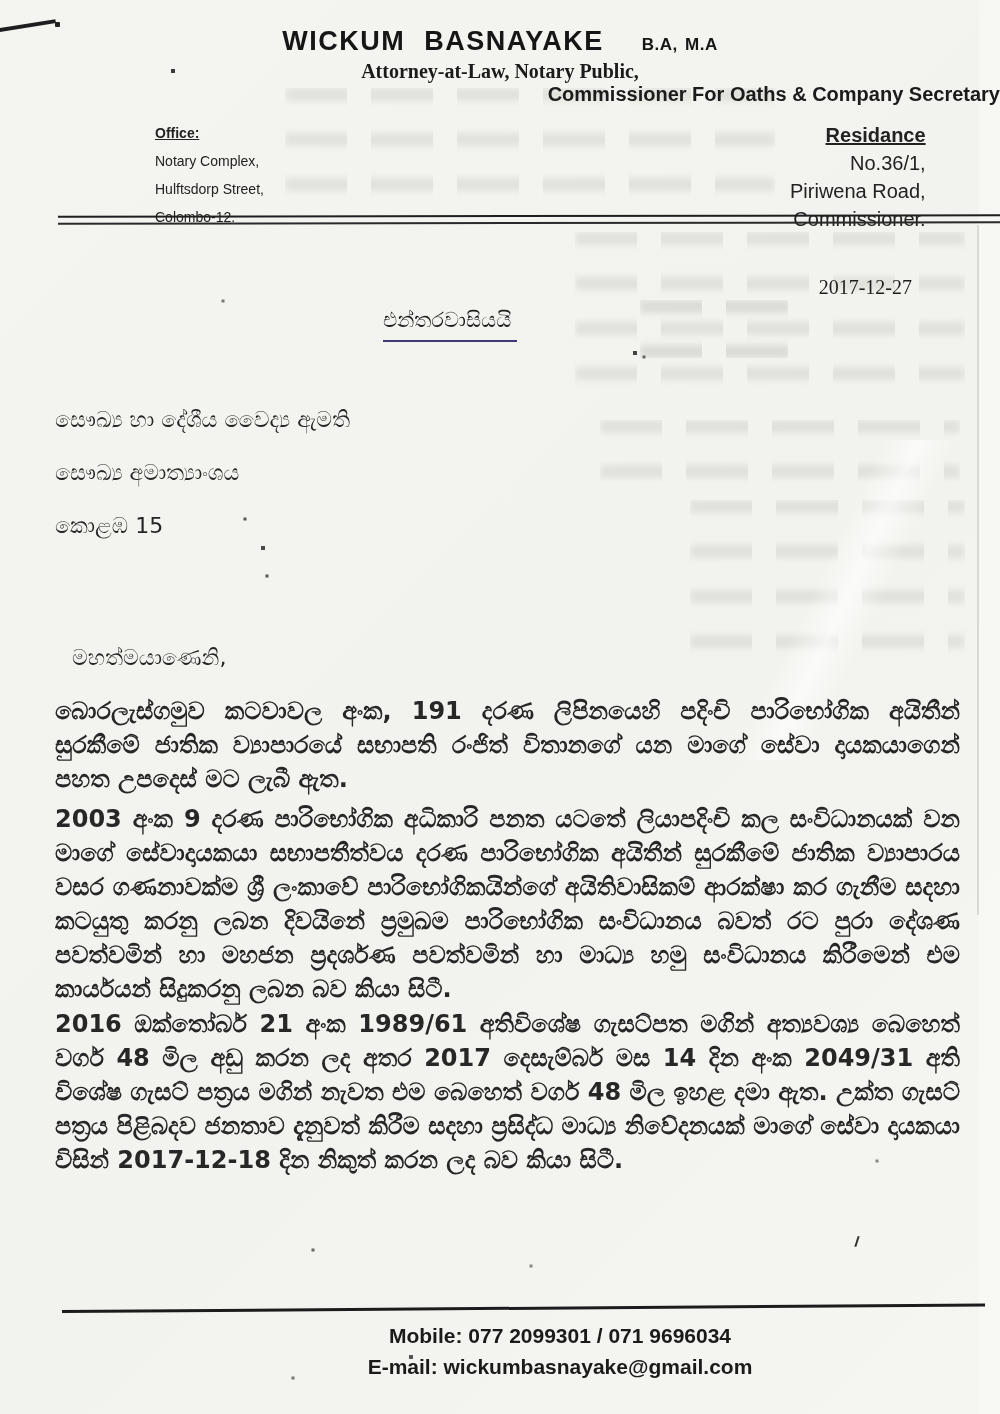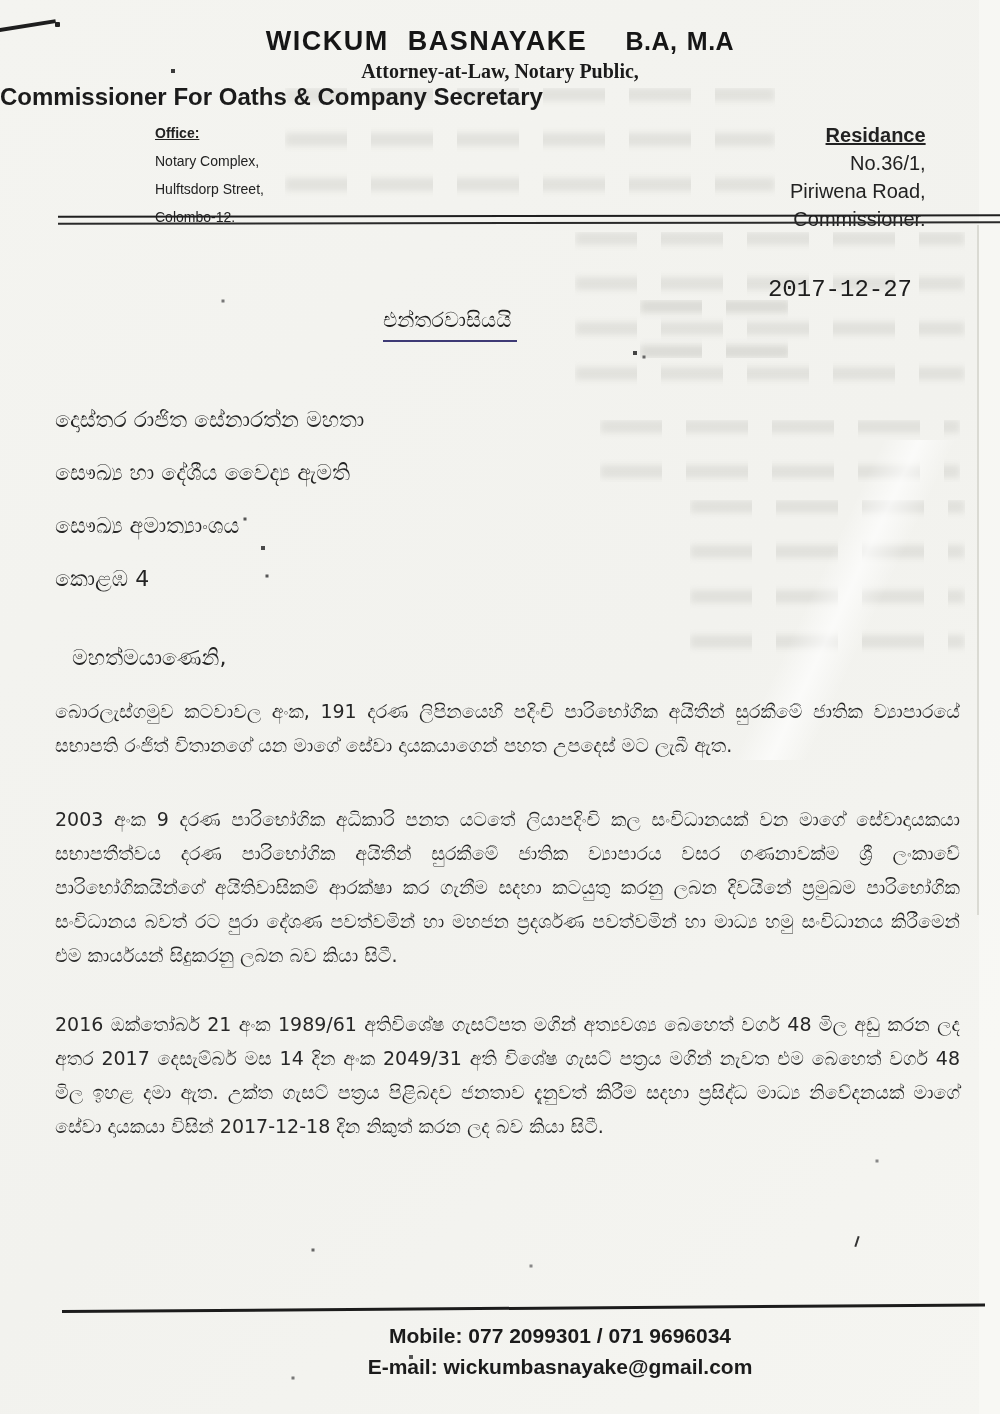--- a/index.html
+++ b/index.html
@@ -11,56 +11,56 @@
     overflow:hidden;
     font-family:"Liberation Sans", sans-serif;
     color:#1e1e1e;
   }
   
   .lh-name{
     position:absolute;top:26px;left:0;width:100%;
     text-align:center;font-weight:700;font-size:27px;
     letter-spacing:1.5px;word-spacing:10px;color:#161616;
   }
-  .lh-name .creds{font-size:25px;letter-spacing:.5px;word-spacing:2px;}
+  .lh-name .creds{font-size:17px;letter-spacing:.5px;word-spacing:2px;}
   .lh-sub1{position:absolute;top:60px;left:0;width:100%;text-align:center;
     font-weight:700;font-size:20px;color:#1b1b1b;font-family:Liberation Serif, serif;}
-  .lh-sub2{position:absolute;top:83px;left:0;width:100%;text-align:left;
-    font-weight:700;font-size:24px;color:#1b1b1b;}
+  .lh-sub2{position:absolute;top:83px;left:0;width:100%;text-align:right;
+    font-weight:700;font-size:20px;color:#1b1b1b;}
   
   .office{position:absolute;left:155px;top:119px;font-size:14px;line-height:28px;color:#222;}
   .residence{position:absolute;left:790px;top:121px;font-size:20px;line-height:28px;color:#222;text-align:right;}
   .addr-label{font-weight:700;text-decoration:underline;}
   
   .header-rule{
     position:absolute;left:58px;right:0;top:215px;height:5px;
     border-top:2.5px solid #1f1f1f;border-bottom:2px solid #2a2a2a;
     transform:rotate(-0.08deg);
   }
   .footer-rule{
     position:absolute;left:62px;top:1310px;width:923px;height:2.5px;
     background:#1c1c1c;transform:rotate(-0.4deg);transform-origin:left center;
   }
   
   .date{position:absolute;top:276px;right:88px;
-    font-family:Liberation Mono, monospace;font-size:24px;color:#1d1d1d;}
+    font-family:Liberation Serif, serif;font-size:20px;color:#1d1d1d;}
   .subject{
     position:absolute;left:383px;top:308px;
     font-family:"DejaVu Sans", sans-serif;font-size:21px;color:#1c1c1c;
     padding:0 6px 8px 0;border-bottom:2.5px solid #3e3a75;
   }
   .recipient{position:absolute;left:55px;top:405px;
     font-family:"DejaVu Sans", sans-serif;font-size:22px;color:#242424;}
   .recipient p{margin:0 0 24px 0;line-height:29px;}
   .salutation{position:absolute;left:72px;top:645px;
     font-family:"DejaVu Sans", sans-serif;font-size:22px;color:#242424;}
   .para{
     position:absolute;left:55px;width:905px;
-    font-family:"DejaVu Sans", sans-serif;font-size:19px;line-height:34px;
-    text-align:justify;color:#272727;margin:0;
+    font-family:"DejaVu Sans", sans-serif;font-size:24px;line-height:34px;
+    text-align:justify;color:#272727;margin:0;font-weight:bold;
   }
   .para1{top:694px;} .para2{top:802px;} .para3{top:1007px;}
   
   .footer-text{position:absolute;top:1320px;left:60px;width:1000px;text-align:center;
     font-weight:700;font-size:21px;line-height:31px;color:#1b1b1b;}
   
   .ghost{
     position:absolute;
     background-image:repeating-linear-gradient(
       rgba(168,168,160,0.5) 0px, rgba(168,168,160,0.5) 13px,
@@ -138,24 +138,23 @@
     <div>Commissioner.</div>
   </div>
 
   <div class="header-rule"></div>
 
   <div class="date">2017-12-27</div>
 
   <div class="subject">එන්තරවාසියයි</div>
 
   <div class="recipient">
-    <p>දොස්තර රාජිත සේනාරත්න මහතා</p>
     <p>සෞඛ්‍ය හා දේශීය වෛද්‍ය ඇමති</p>
     <p>සෞඛ්‍ය අමාත්‍යාංශය</p>
-    <p>කොළඹ 4</p>
+    <p>කොළඹ 15</p>
   </div>
 
   <div class="salutation">මහත්මයාණෙනි,</div>
 
   <p class="para para1">බොරලැස්ගමුව කටවාවල අංක, 191 දරණ ලිපිනයෙහි පදිංචි පාරිභෝගික අයිතීන් සුරකීමේ ජාතික ව්‍යාපාරයේ සභාපති රංජිත් විතානගේ යන මාගේ සේවා දායකයාගෙන් පහත උපදෙස් මට ලැබී ඇත.</p>
   <p class="para para2">2003 අංක 9 දරණ පාරිභෝගික අධිකාරි පනත යටතේ ලියාපදිංචි කල සංවිධානයක් වන මාගේ සේවාදායකයා සභාපතීත්වය දරණ පාරිභෝගික අයිතීන් සුරකීමේ ජාතික ව්‍යාපාරය වසර ගණනාවක්ම ශ්‍රී ලංකාවේ පාරිභෝගිකයින්ගේ අයිතිවාසිකම් ආරක්ෂා කර ගැනීම සදහා කටයුතු කරනු ලබන දිවයිනේ ප්‍රමුඛම පාරිභෝගික සංවිධානය බවත් රට පුරා දේශණ පවත්වමින් හා මහජන ප්‍රදර්ශණ පවත්වමින් හා මාධ්‍ය හමු සංවිධානය කිරීමෙන් එම කාර්යයන් සිදුකරනු ලබන බව කියා සිටී.</p>
   <p class="para para3">2016 ඔක්තෝබර් 21 අංක 1989/61 අතිවිශේෂ ගැසට්පත මගින් අත්‍යවශ්‍ය බෙහෙත් වර්ග 48 මිල අඩු කරන ලද අතර 2017 දෙසැම්බර් මස 14 දින අංක 2049/31 අති විශේෂ ගැසට් පත්‍රය මගින් නැවත එම බෙහෙත් වර්ග 48 මිල ඉහළ දමා ඇත. උක්ත ගැසට් පත්‍රය පිළිබදව ජනතාව දැනුවත් කිරීම සදහා ප්‍රසිද්ධ මාධ්‍ය නිවේදනයක් මාගේ සේවා දායකයා විසින් 2017-12-18 දින නිකුත් කරන ලද බව කියා සිටී.</p>
 
   <div class="footer-rule"></div>
   <div class="footer-text">

